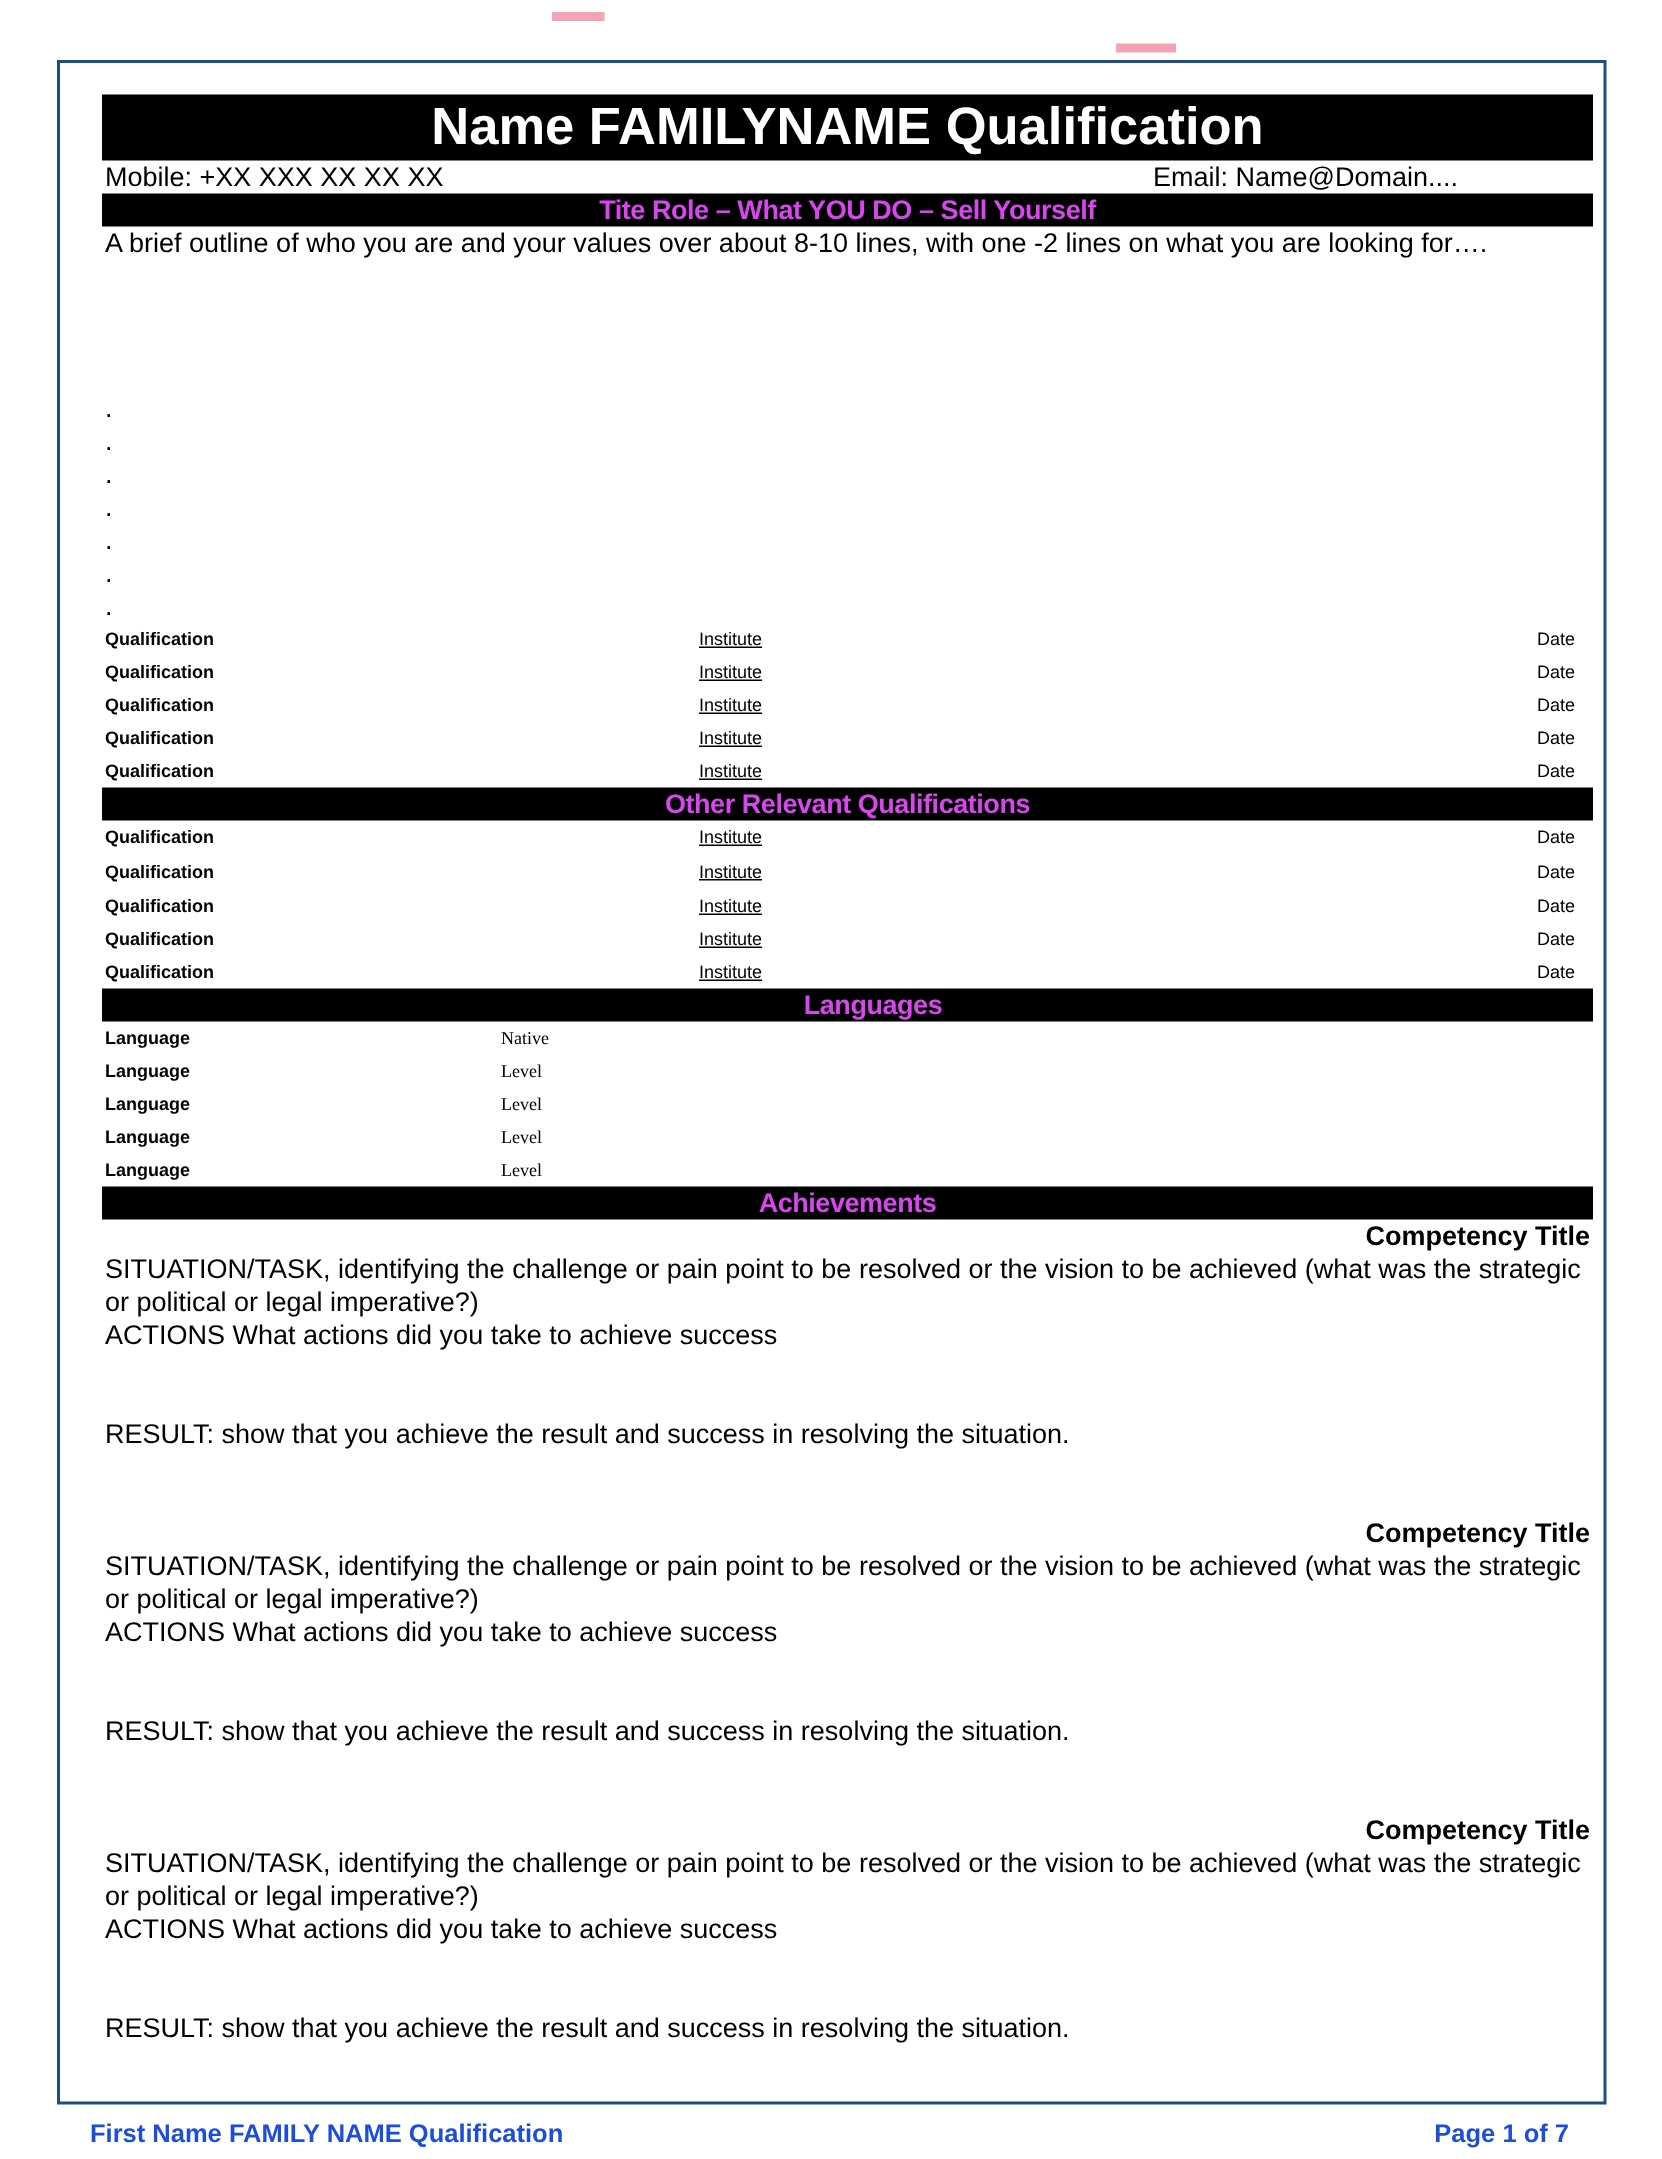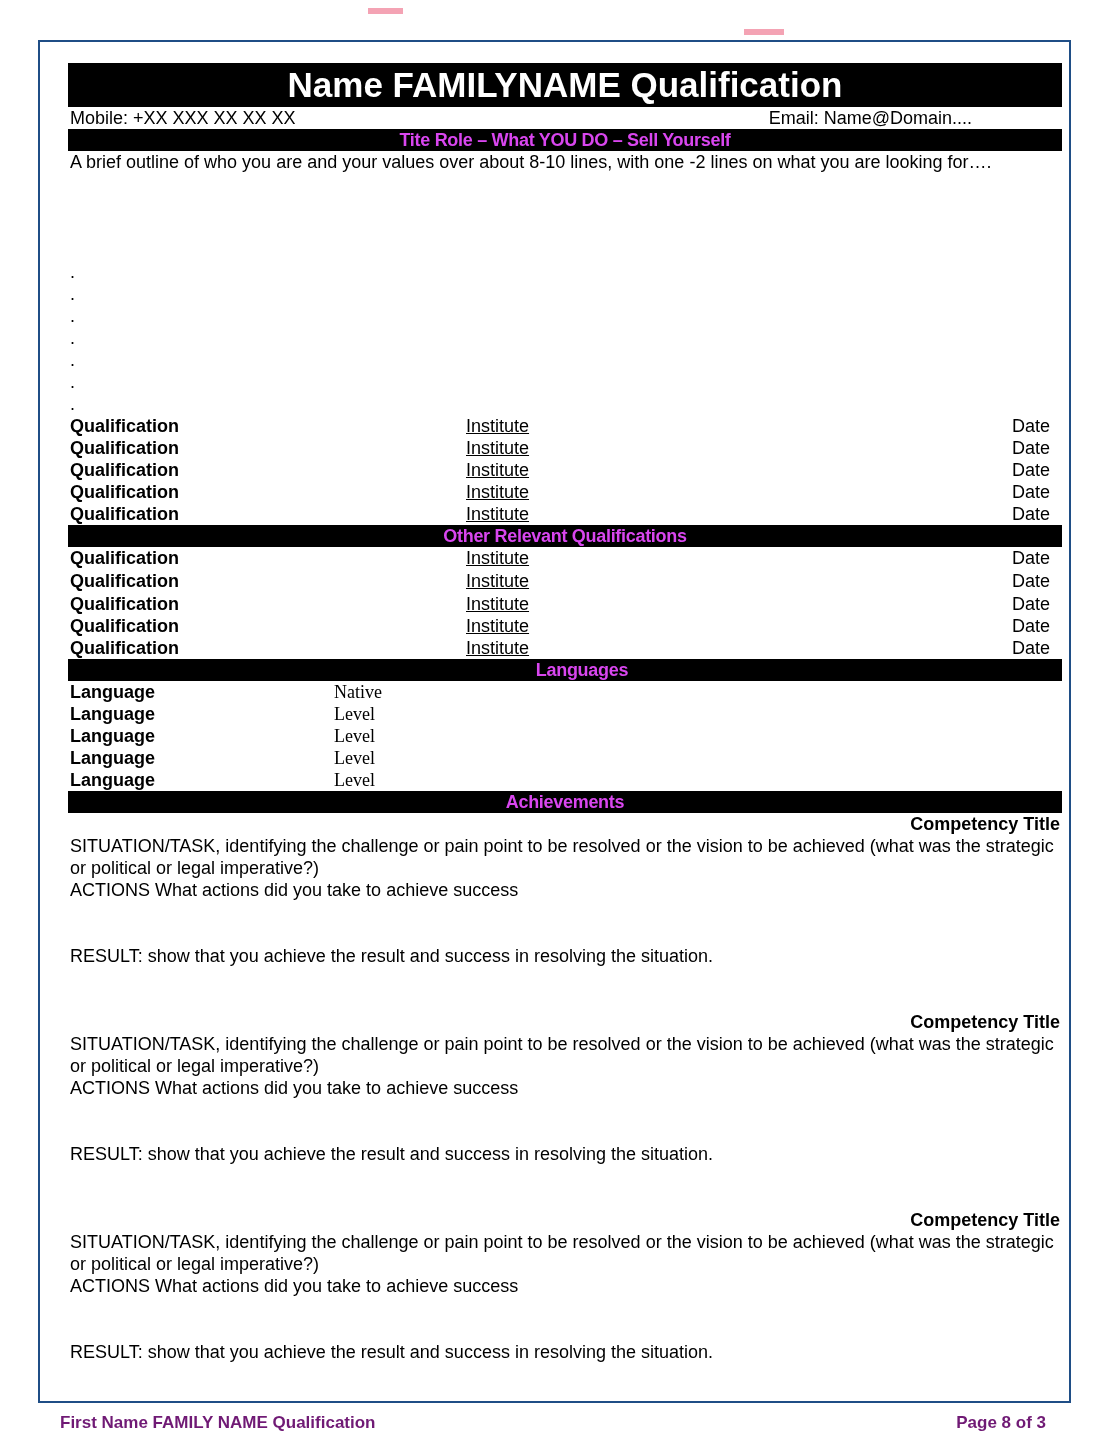--- a/index.html
+++ b/index.html
@@ -15,32 +15,32 @@
                 justify-content: center; font-weight: bold; font-size: 35px; line-height: 44px; }
   .contact-row { display: flex; justify-content: space-between; font-size: 18px; line-height: 22px;
                  height: 22px; padding-left: 2px; }
   .contact-row .email { margin-right: 90px; }
   .band { background: #000; color: #d946ef; font-weight: bold; font-size: 18px; height: 22px;
           line-height: 22px; text-align: center; letter-spacing: -0.3px; }
   .band.shift { padding-left: 34px; box-sizing: border-box; }
   .text { font-size: 18px; line-height: 22px; padding-left: 2px; }
   .summary-space { height: 88px; }
   .dots .dot { font-size: 18px; line-height: 22px; height: 22px; padding-left: 2px; }
-  .row { position: relative; height: 22px; font-size: 18px; line-height: 22px; }
+  .row { position: relative; height: 22px; font-size: 12px; line-height: 22px; }
   .row .c1 { position: absolute; left: 2px; font-weight: bold; }
   .row .c2 { position: absolute; left: 398px; text-decoration: underline; }
   .row .c3 { position: absolute; right: 12px; }
   .row .l2 { position: absolute; left: 266px; font-family: Liberation Serif, serif; }
   .row.tall { height: 24px; line-height: 24px; }
   .ach { font-size: 18px; line-height: 22px; padding-left: 2px; padding-right: 2px; }
   .ach .ctitle { font-weight: bold; text-align: right; }
   .ach .gap-actions { height: 44px; }
   .ach .gap-block { height: 44px; }
   .footer { position: absolute; top: 1413px; left: 60px; width: 986px; display: flex;
-            justify-content: space-between; color: #701a75; font-weight: bold; font-size: 17px; }
+            justify-content: space-between; color: #1d4ed8; font-weight: bold; font-size: 17px; }
 </style>
 </head>
 <body>
 
 <div class="marker" id="marker-1"></div>
 <div class="marker" id="marker-2"></div>
 
 <div class="page-border"></div>
 
 <div class="content">
@@ -166,14 +166,14 @@
       <div>SITUATION/TASK, identifying the challenge or pain point to be resolved or the vision to be achieved (what was the strategic or political or legal imperative?)</div>
       <div>ACTIONS What actions did you take to achieve success</div>
       <div class="gap-actions"></div>
       <div>RESULT: show that you achieve the result and success in resolving the situation.</div>
     </div>
   </div>
 </div>
 
 <div class="footer">
   <span>First Name FAMILY NAME Qualification</span>
-  <span>Page 8 of 3</span>
+  <span>Page 1 of 7</span>
 </div>
 
 </body></html>

